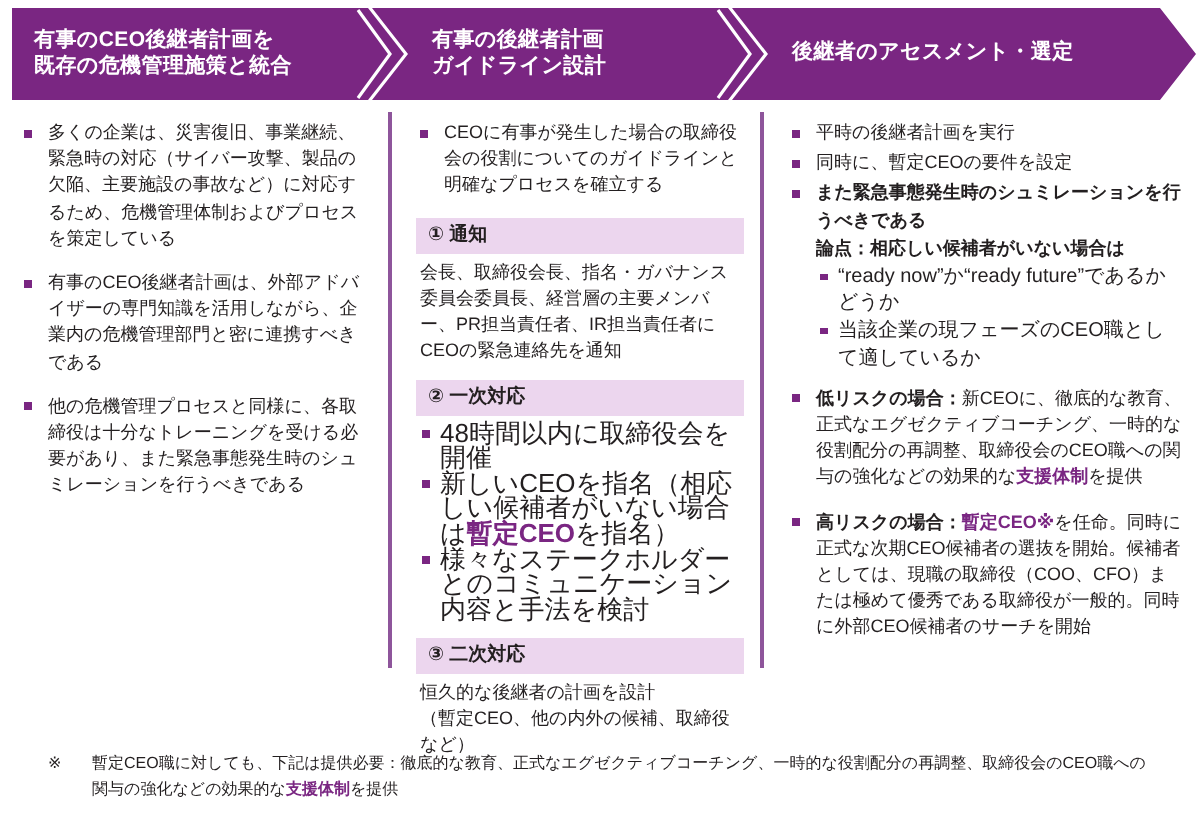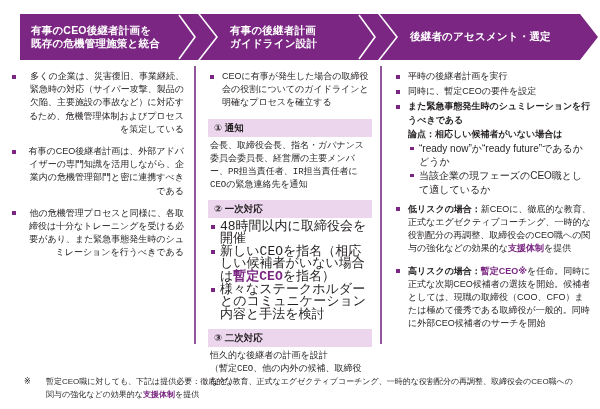--- a/index.html
+++ b/index.html
@@ -14,23 +14,22 @@
     color: #231f20;
     overflow: hidden;
     position: relative;
   }
 
   
   .banner-row {
     position: relative;
     height: 52px;
     display: flex;
-    padding: 4px 2px 0 20px;
-    box-sizing: border-box;
-    margin-top: 10px;
+    padding: 4px 2px 0 6px;
+    box-sizing: border-box;
   }
   .chevron {
     position: relative;
     background: #7A2682;
     color: #ffffff;
     display: flex;
     align-items: center;
     box-sizing: border-box;
     height: 46px;
   }
@@ -76,21 +75,21 @@
   .cols {
     display: flex;
     height: 300px;
     padding: 4px 2px 0 2px;
     box-sizing: border-box;
   }
   .col {
     position: relative;
     box-sizing: border-box;
   }
-  .col-1 { width: 192px; padding: 4px 10px 0 8px; text-align: right; }
+  .col-1 { width: 192px; padding: 4px 10px 0 8px; }
   .col-2 { width: 186px; padding: 4px 8px 0 14px; }
   .col-3 { flex: 1; padding: 4px 6px 0 14px; }
 
   .vline {
     position: absolute;
     left: 0;
     top: 0;
     bottom: 18px;
     width: 2px;
     background: #8E559B;
@@ -155,21 +154,20 @@
     color: #231f20;
     font-size: 9.5px;
     font-weight: bold;
     padding: 3px 2px 3px 6px;
     line-height: 12px;
   }
   .step-body {
     padding: 3px 2px 0 2px;
     font-size: 9px;
     line-height: 13px;
-    font-family: Liberation Mono, monospace;
   }
   .step-body ul.b > li { margin-bottom: 0px; padding-left: 10px; font-size: 13px; line-height: 12.6px;}
   .step-body ul.b > li::before { left: 1px; top: 4.5px; width: 3.5px; height: 3.5px; }
 
   
   .foot {
     position: absolute;
     left: 0;
     bottom: 0;
     width: 600px;

